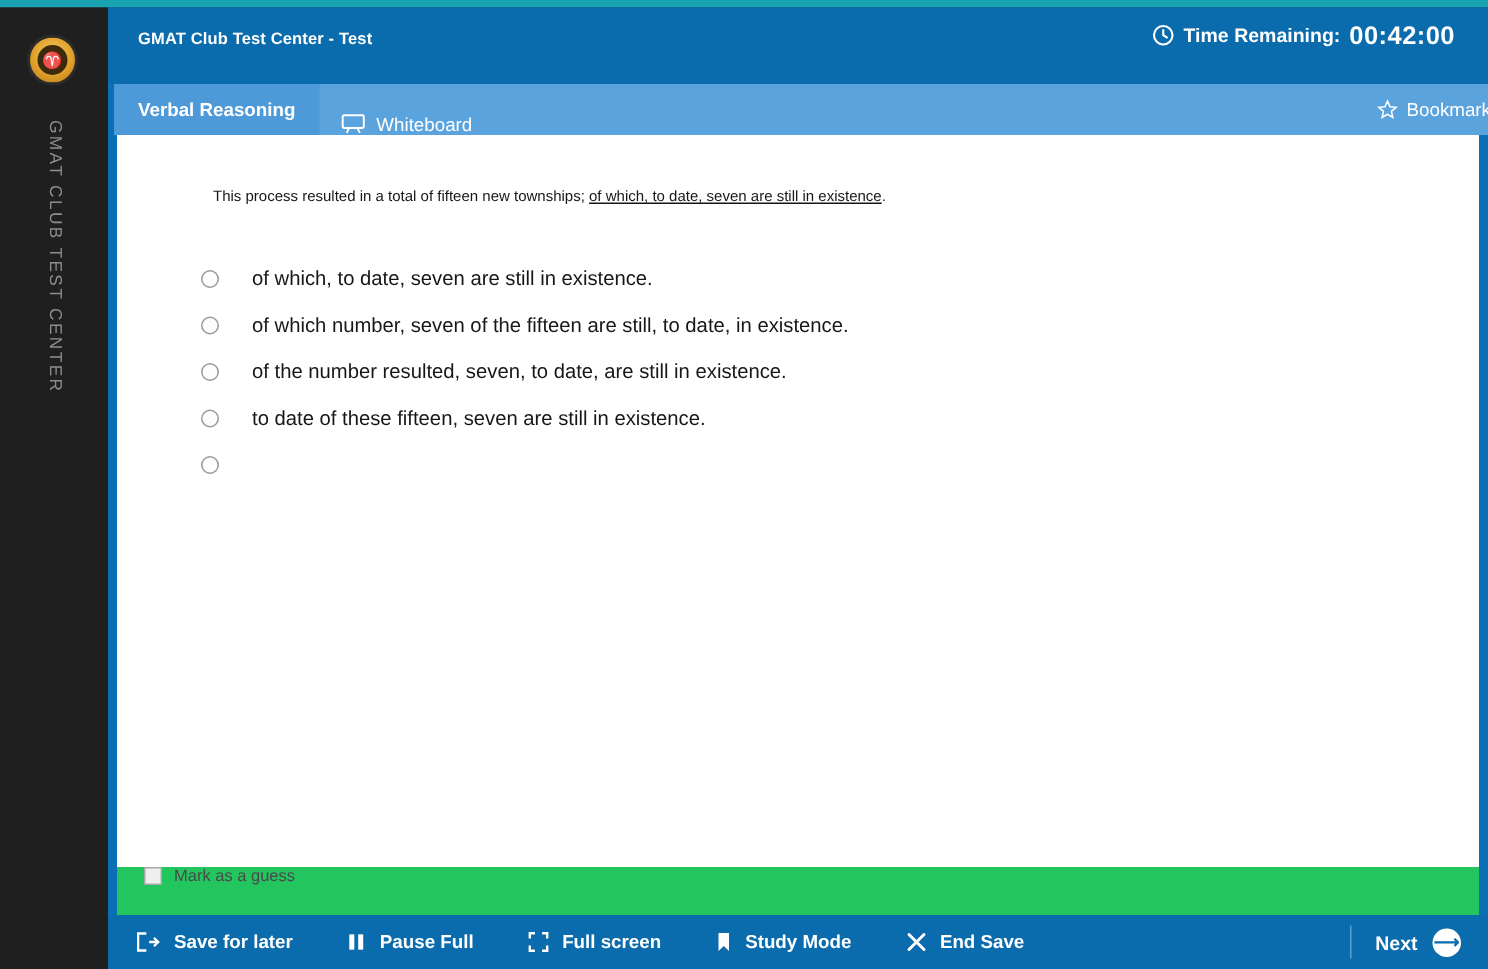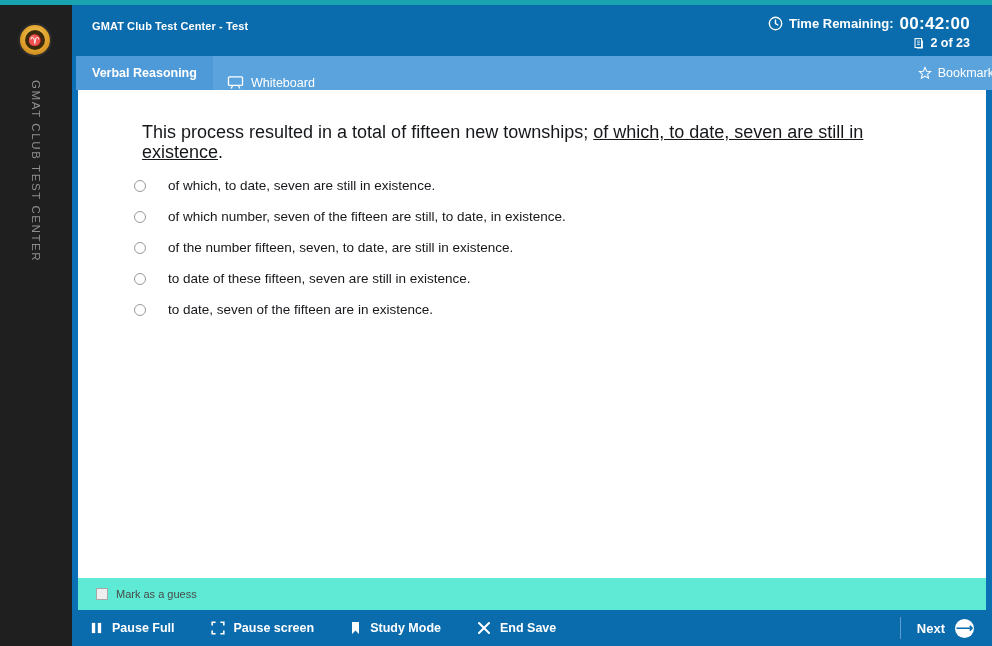--- a/index.html
+++ b/index.html
@@ -112,43 +112,43 @@
 
   
   .content {
     position: absolute; top: 85px; left: 6px;
     width: 908px; height: 488px;
     background: #ffffff;
   }
   .stem {
     position: absolute; left: 64px; top: 32px;
     width: 790px;
-    font-size: 18px; color: #15171a; line-height: 20px;
+    font-size: 10px; color: #15171a; line-height: 20px;
   }
   .stem u { text-decoration: underline; }
   .options {
     position: absolute; left: 56px; top: 87px; width: 800px;
   }
   .opt {
     display: flex; align-items: flex-start; gap: 22px;
     height: 31px; margin-bottom: 0px;
   }
   .radio {
     width: 12px; height: 12px; border-radius: 50%;
     border: 1px solid #9a9a9a; background: #fdfdfd;
     margin-top: 3px; flex: 0 0 auto;
   }
   .opt-text { font-size: 13.5px; color: #15171a; line-height: 18px; }
 
   
   .guessbar {
     position: absolute; top: 573px; left: 6px;
     width: 908px; height: 32px;
-    background: #5eead4;
-    display: flex; align-items: center;
+    background: #22c55e;
+    display: flex; 
   }
   .guess-check {
     width: 12px; height: 12px; margin-left: 18px;
     background: #efefef; border: 1px solid #a8a8a8;
   }
   .guess-label {
     margin-left: 8px; font-size: 11px; color: #4a4a4a;
   }
 
   
@@ -203,30 +203,20 @@
         <div class="time-row">
           <span>
             <svg width="15" height="15" viewBox="0 0 16 16">
               <circle cx="8" cy="8" r="6.6" fill="none" stroke="#ffffff" stroke-width="1.5"></circle>
               <path d="M8 4.3 V8 L10.6 9.6" fill="none" stroke="#ffffff" stroke-width="1.5" stroke-linecap="round"></path>
             </svg>
           </span>
           <span class="time-label">Time Remaining:</span>
           <span class="time-value">00:42:00</span>
         </div>
-        <div class="qcount-row">
-          <span>
-            <svg width="13" height="13" viewBox="0 0 16 16">
-              <rect x="2.5" y="2" width="8" height="11" fill="none" stroke="#ffffff" stroke-width="1.3"></rect>
-              <path d="M5 5h3.5M5 7.2h3.5M5 9.4h3.5" stroke="#ffffff" stroke-width="1"></path>
-              <path d="M11.5 4.2v9.3H4.8" fill="none" stroke="#ffffff" stroke-width="1.3"></path>
-            </svg>
-          </span>
-          <span class="qcount">2 of 23</span>
-        </div>
       </div>
     </div>
 
     <div class="subbar">
       <div class="subbar-tab">
         <span>Verbal Reasoning</span>
       </div>
       <div class="subbar-item">
         <span>
           <svg width="17" height="15" viewBox="0 0 18 16">
@@ -256,55 +246,63 @@
         <div class="opt">
           <span class="radio"></span>
           <span class="opt-text">of which, to date, seven are still in existence.</span>
         </div>
         <div class="opt">
           <span class="radio"></span>
           <span class="opt-text">of which number, seven of the fifteen are still, to date, in existence.</span>
         </div>
         <div class="opt">
           <span class="radio"></span>
-          <span class="opt-text">of the number fifteen, seven, to date, are still in existence.</span>
+          <span class="opt-text">of the number resulted, seven, to date, are still in existence.</span>
         </div>
         <div class="opt">
           <span class="radio"></span>
           <span class="opt-text">to date of these fifteen, seven are still in existence.</span>
         </div>
         <div class="opt">
           <span class="radio"></span>
-          <span class="opt-text">to date, seven of the fifteen are in existence.</span>
         </div>
       </div>
     </div>
 
     <div class="guessbar">
       <span class="guess-check"></span>
       <span class="guess-label">Mark as a guess</span>
     </div>
 
     <div class="botbar">
+      <div class="bb first">
+        <span>
+          <svg width="17" height="16" viewBox="0 0 18 16">
+            <path d="M8 2H2.2v12H8" fill="none" stroke="#ffffff" stroke-width="1.6"></path>
+            <path d="M10 8h6.2M13.4 5.1 16.4 8l-3 2.9" fill="none" stroke="#ffffff" stroke-width="1.6"></path>
+          </svg>
+        </span>
+        <span>Save for later</span>
+      </div>
       <div class="bb">
         <span>
           <svg width="13" height="14" viewBox="0 0 14 14">
             <rect x="2" y="1.5" width="3.6" height="11" fill="#ffffff"></rect>
             <rect x="8.4" y="1.5" width="3.6" height="11" fill="#ffffff"></rect>
           </svg>
         </span>
         <span>Pause Full</span>
       </div>
       <div class="bb">
         <span>
           <svg width="14" height="14" viewBox="0 0 14 14">
             <path d="M1.2 4.6V1.2h3.4M9.4 1.2h3.4v3.4M12.8 9.4v3.4H9.4M4.6 12.8H1.2V9.4" fill="none" stroke="#ffffff" stroke-width="1.6"></path>
           </svg>
         </span>
-        <span>Pause screen</span>
+        <span>Full screen</span>
       </div>
       <div class="bb">
         <span>
           <svg width="11" height="14" viewBox="0 0 11 14">
             <path d="M2 1h7v12L5.5 9.6 2 13z" fill="#ffffff"></path>
           </svg>
         </span>
         <span>Study Mode</span>
       </div>
       <div class="bb">

